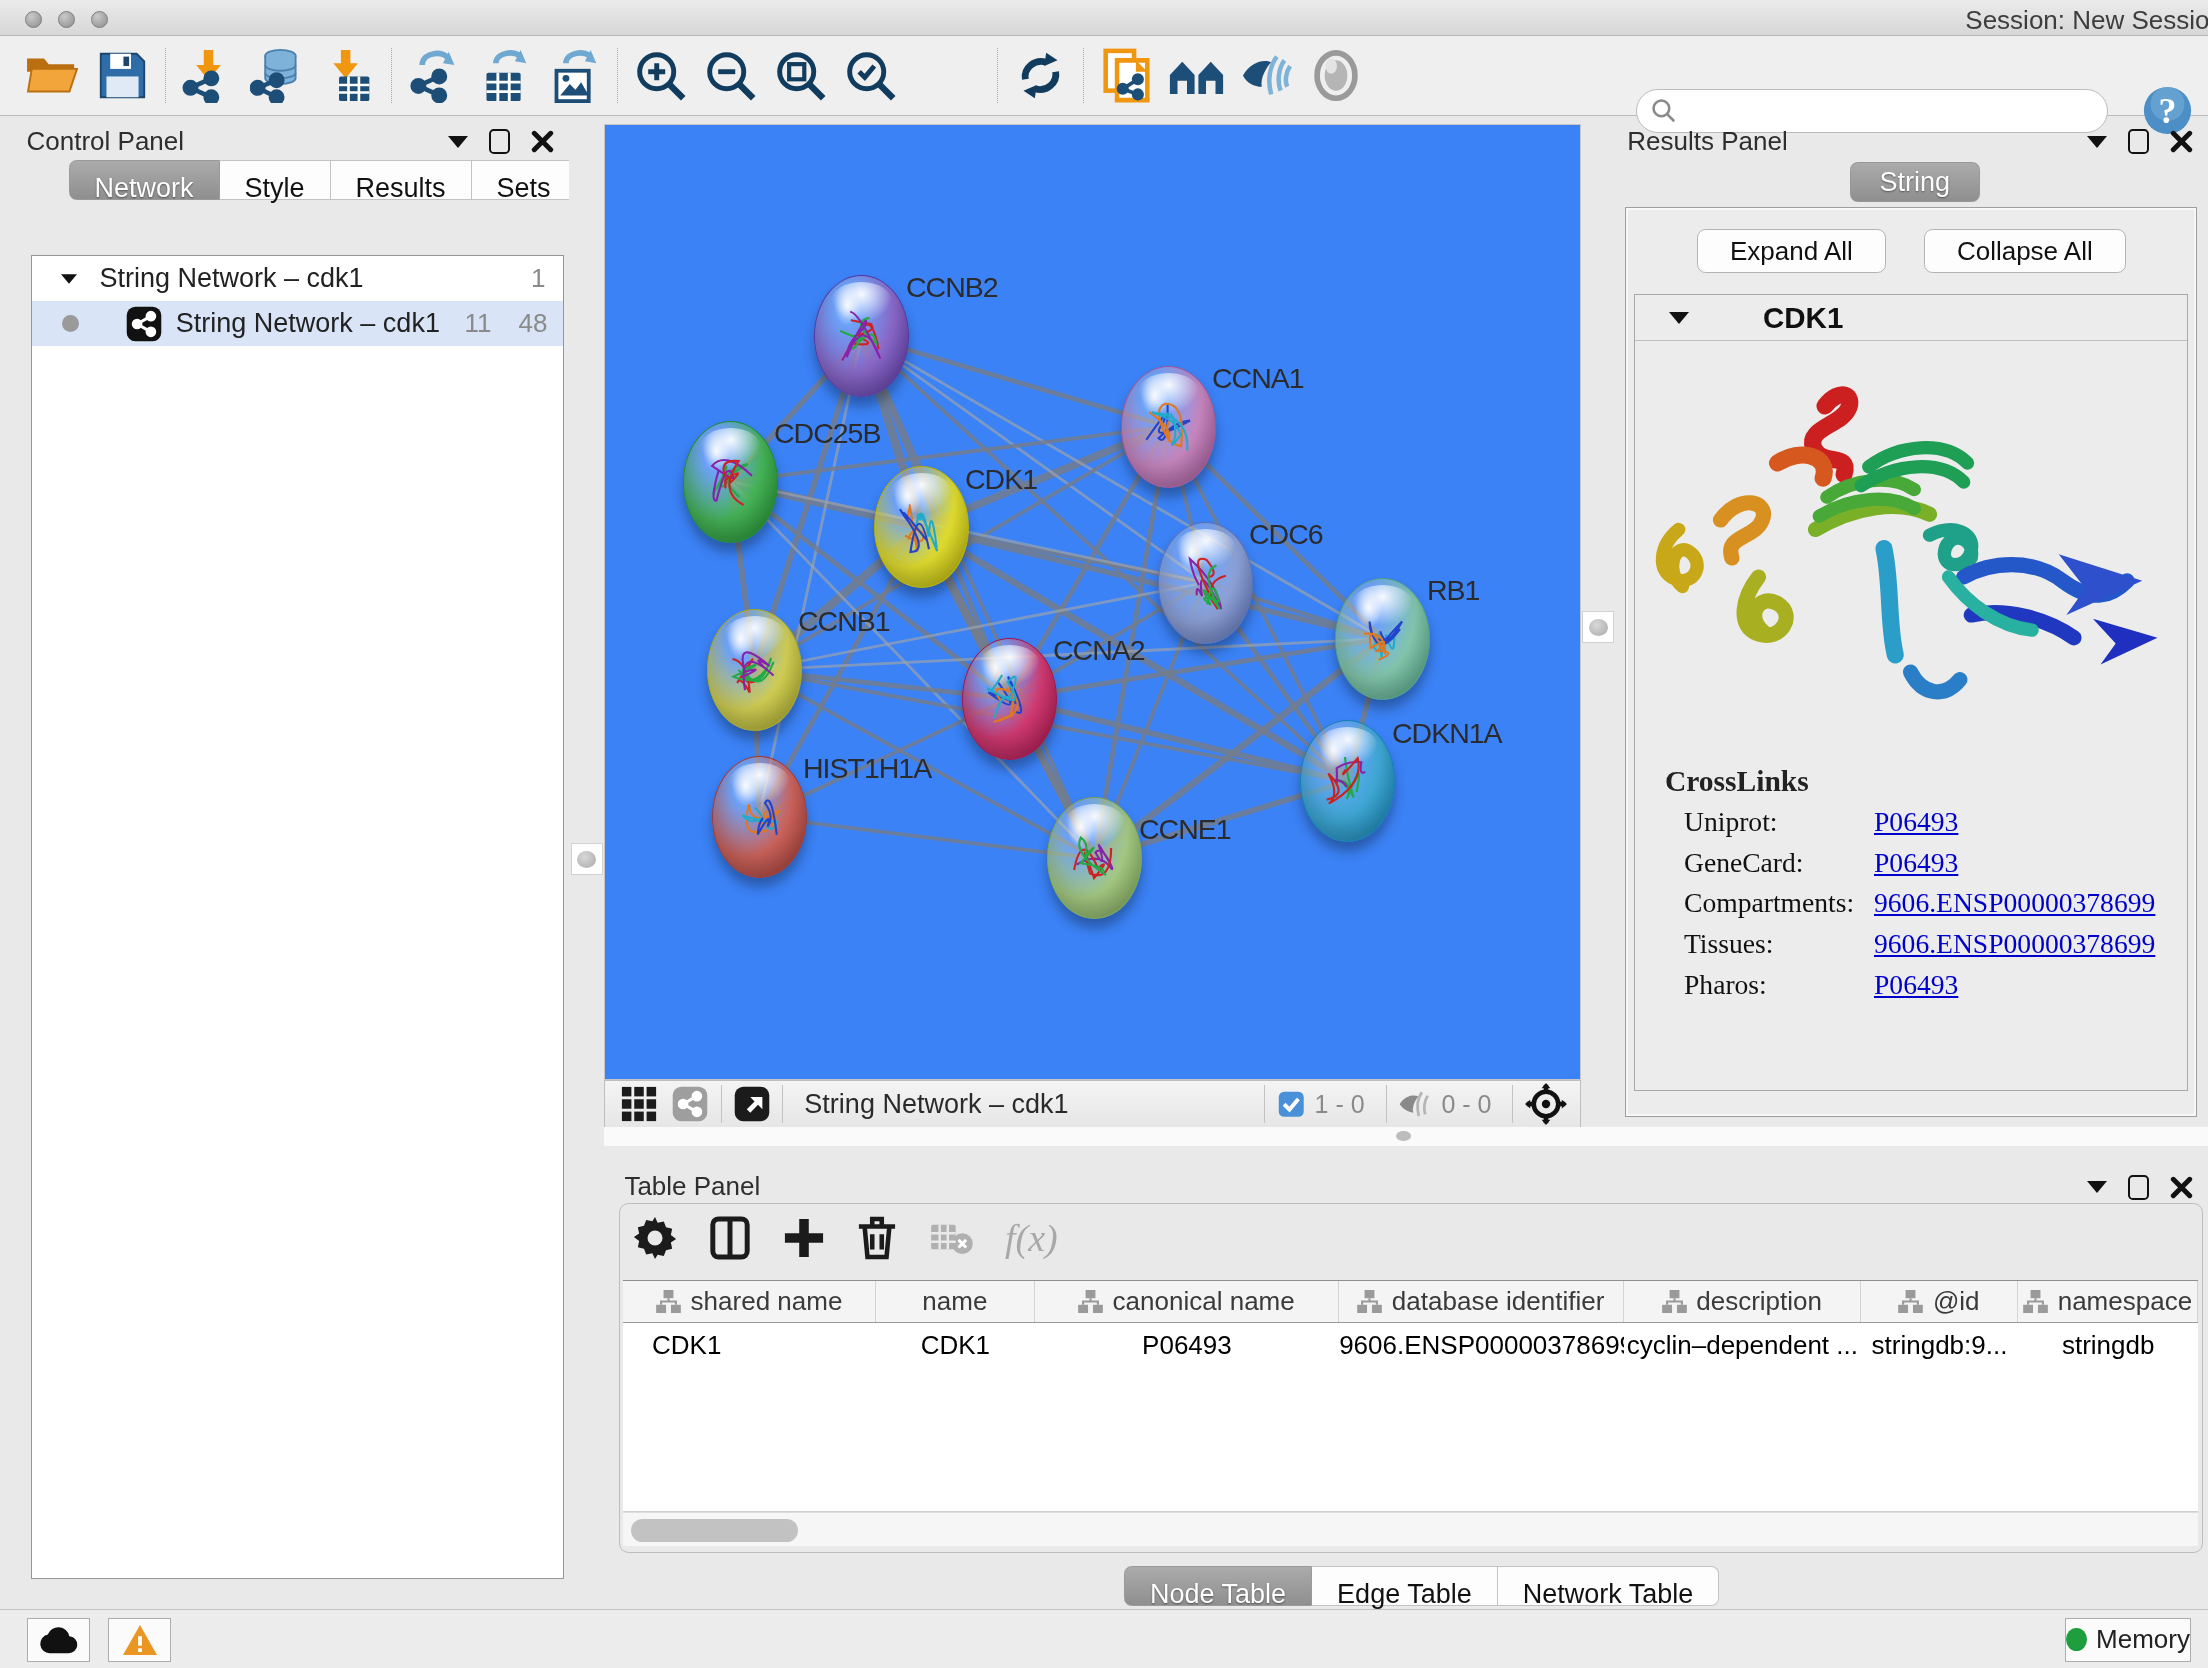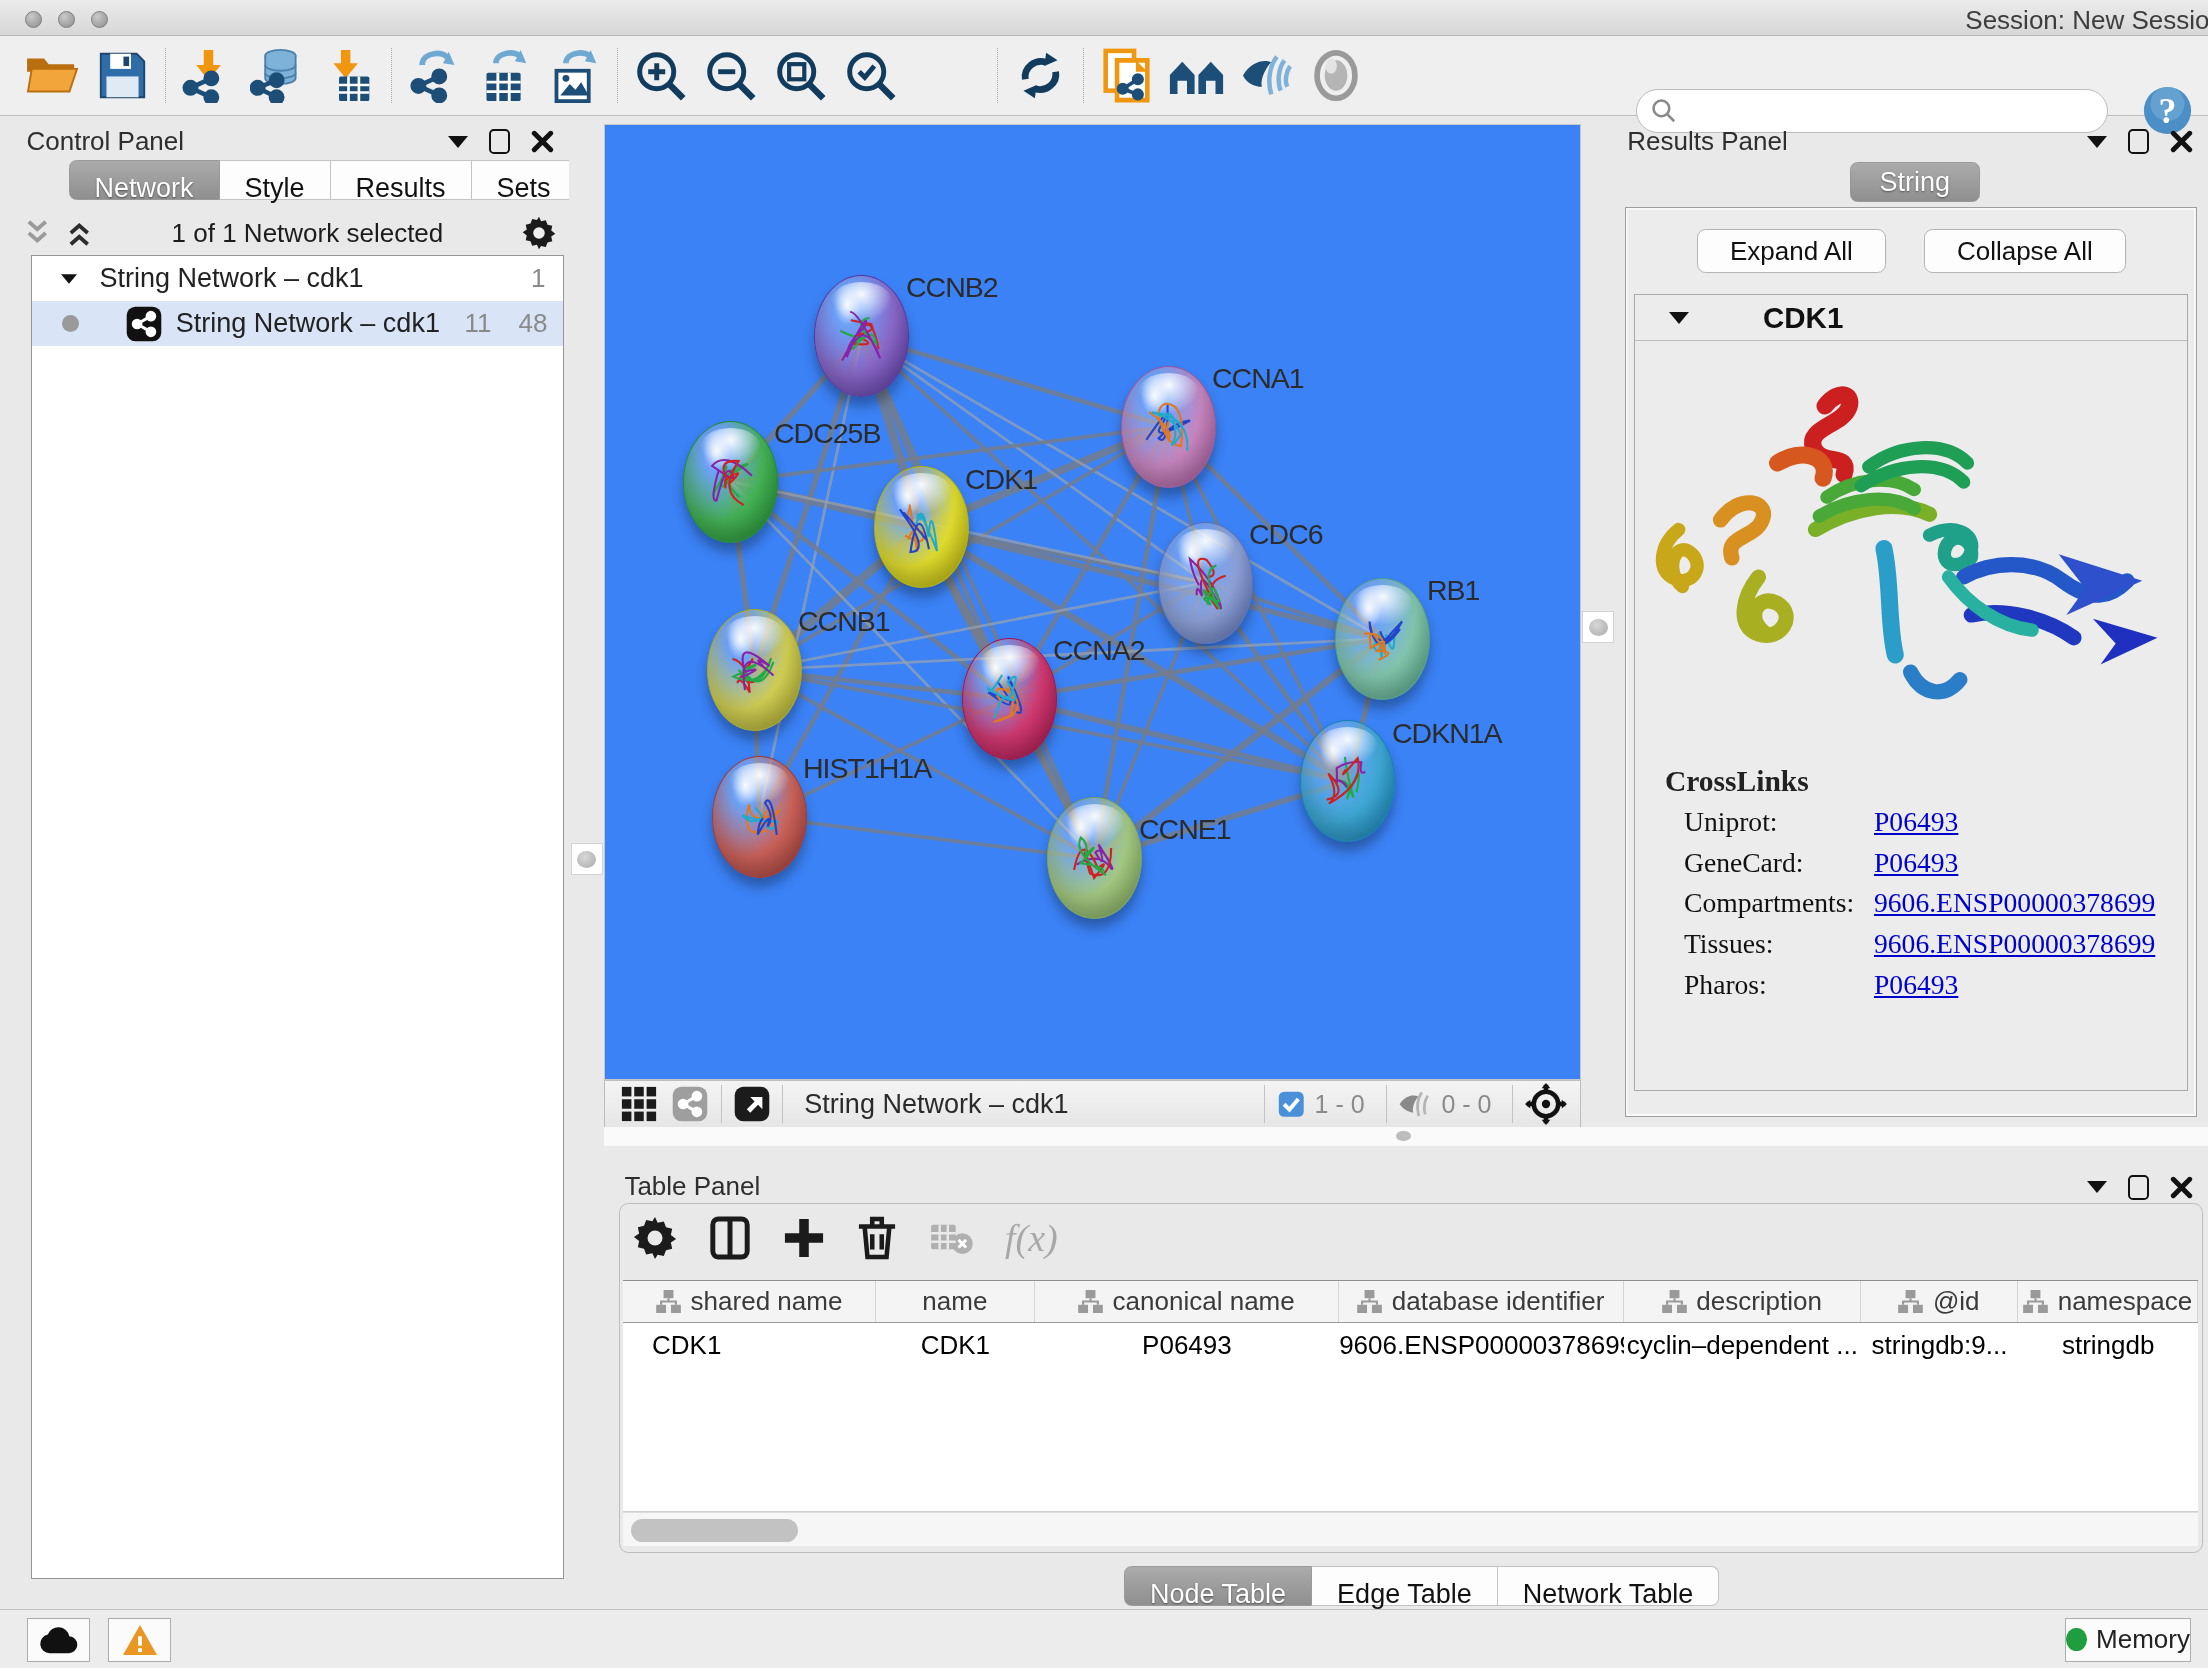--- a/index.html
+++ b/index.html
@@ -288,37 +288,20 @@
     <span class="sq-icon"></span>
     <svg width="23" height="23" viewBox="0 0 14 14">
         <path stroke="#111" stroke-width="3" stroke-linecap="round" d="M2 2l10 10M12 2L2 12"></path>
       </svg>
   </div>
   <div class="ctrl-tabs seg">
     <div class="tab sel">Network</div>
     <div class="tab">Style</div>
     <div class="tab">Results</div>
     <div class="tab">Sets</div>
-  </div>
-  <div class="sel-bar">
-    <svg width="28.5" height="30" viewBox="0 0 15 16">
-        <g fill="none" stroke="#9a9a9a" stroke-width="2">
-          <path d="M3 2l4.5 4L12 2M3 8l4.5 4L12 8"></path>
-        </g>
-      </svg>
-    <svg width="28.5" height="30" viewBox="0 0 15 16" style="margin-left:13.3px">
-        <g fill="none" stroke="#2c2c2c" stroke-width="2">
-          <path d="M3 14l4.5-4 4.5 4M3 8l4.5-4L12 8"></path>
-        </g>
-      </svg>
-    <span class="txt">1 of 1 Network selected</span>
-    <svg width="34" height="34" viewBox="0 0 20 20">
-      <path fill="#1b1b1b" d="M10 1l1.2 2.6 2.8-.6 1 2.6 2.8.7-.6 2.8L19.6 11l-2.4 1.6.6 2.8-2.8.7-1 2.6-2.8-.6L10 20l-1.2-2.6-2.8.6-1-2.6-2.8-.7.6-2.8L.4 10 2.8 8.4l-.6-2.8 2.8-.7 1-2.6 2.8.6z" transform="translate(0,-0.5)"></path>
-      <circle cx="10" cy="10" r="3.4" fill="#efefef"></circle>
-    </svg>
   </div>
   <div class="net-list">
     <div class="tree-row">
       <span class="tri-down" style="margin-left:27px; transform:scale(.8)"></span>
       <span style="margin-left:21px">String Network – cdk1</span>
       <span class="tree-num" style="margin-left:auto; margin-right:17px">1</span>
     </div>
     <div class="tree-row selrow">
       <span style="width:17px;height:17px;border-radius:50%;background:#9a9a9a;margin-left:30px"></span>
       <svg width="38" height="38" viewBox="0 0 22 22" style="margin-left:46px">

